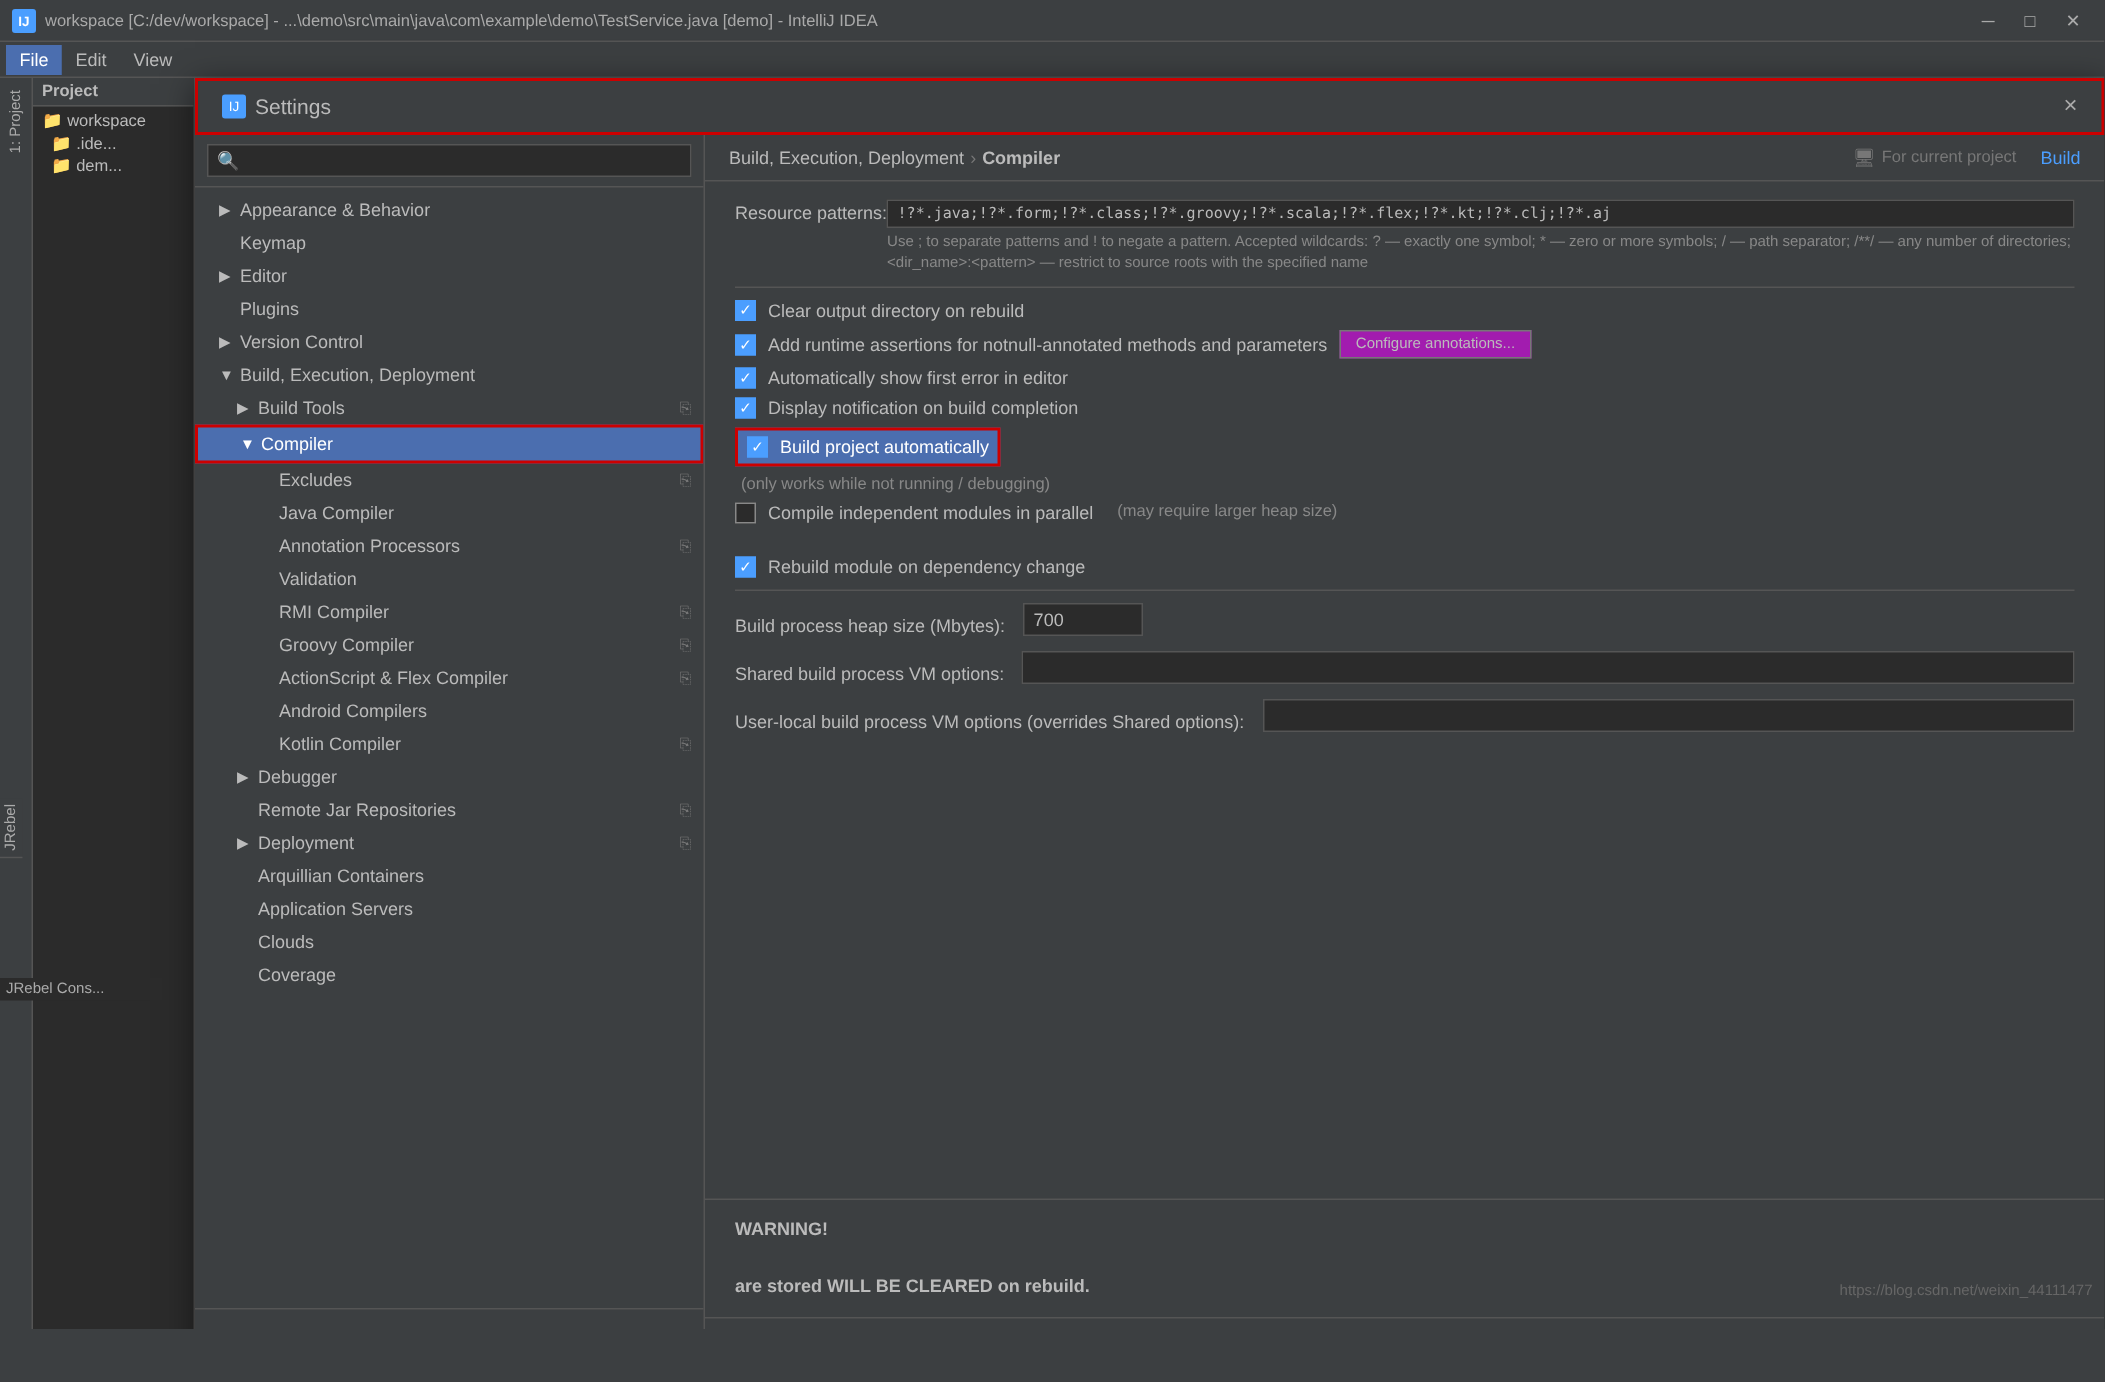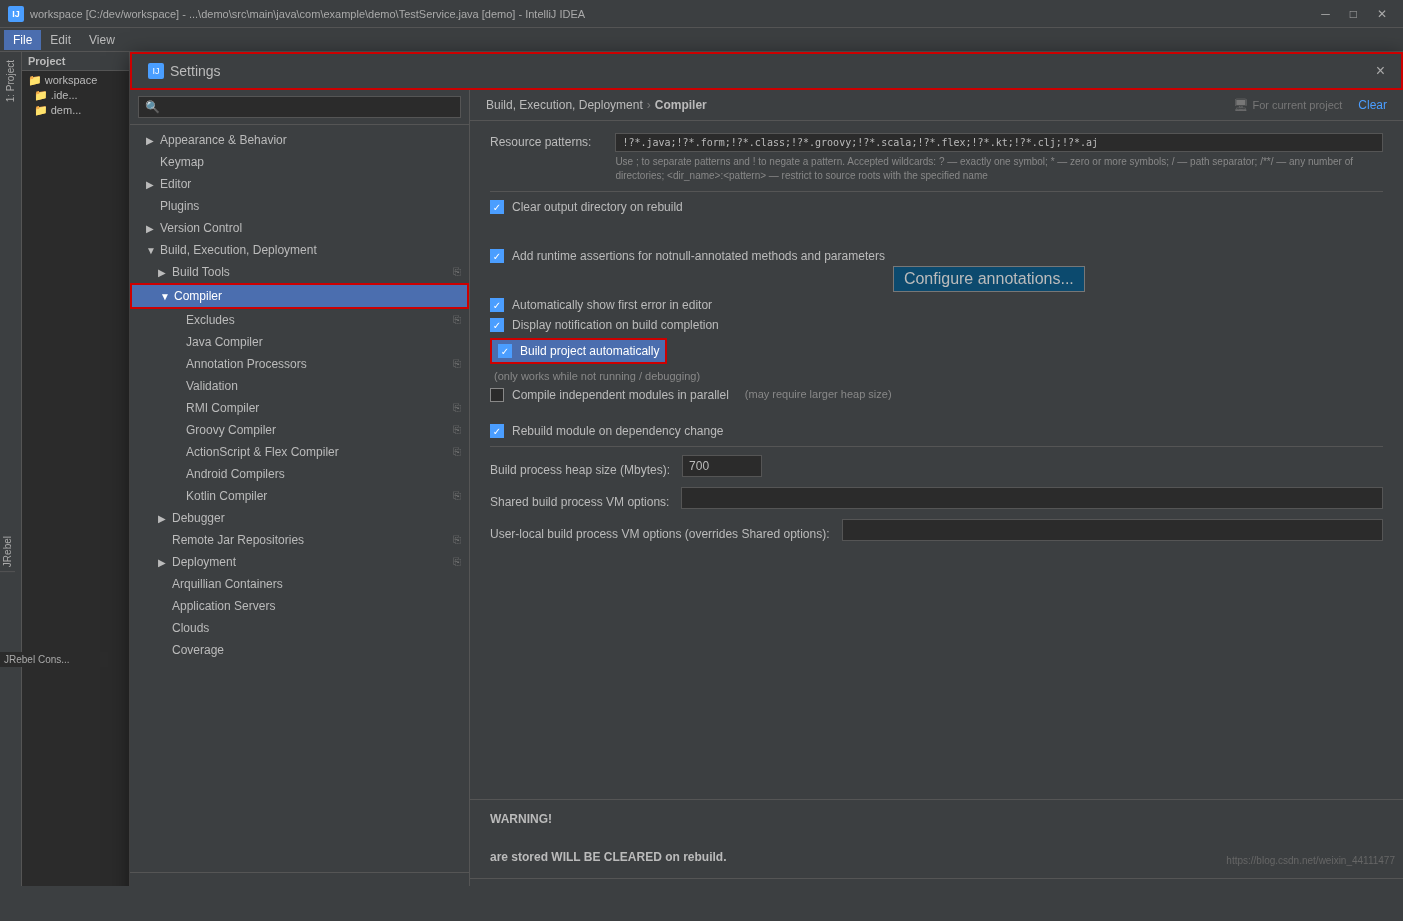--- a/index.html
+++ b/index.html
@@ -44,36 +44,36 @@
     .settings-content { flex: 1; background: #3c3f41; overflow-y: auto; display: flex; flex-direction: column; }
     .content-header { padding: 8px 16px; border-bottom: 1px solid #555; display: flex; align-items: center; justify-content: space-between; }
     .breadcrumb { font-size: 12px; color: #bbbbbb; display: flex; align-items: center; gap: 4px; }
     .breadcrumb .separator { color: #777; }
     .breadcrumb .current { font-weight: bold; }
     .for-project-btn { font-size: 11px; color: #777; display: flex; align-items: center; gap: 4px; }
     .reset-btn { color: #4b9eff; font-size: 12px; cursor: pointer; }
 
     
     .content-form { padding: 12px 20px; flex: 1; }
-    .resource-patterns-row { display: flex; align-items: flex-start; gap: 24px; margin-bottom: 8px; }
+    .resource-patterns-row { display: flex; align-items: flex-start; gap: 0; margin-bottom: 8px; }
     .resource-label { font-size: 12px; color: #bbbbbb; white-space: nowrap; padding-top: 2px; }
     .resource-input-area { flex: 1; }
     .resource-input { width: 100%; background: #2b2b2b; border: 1px solid #555; color: #bbbbbb; padding: 3px 6px; font-size: 10px; font-family: monospace; }
     .resource-hint { font-size: 10px; color: #888; margin-top: 3px; line-height: 1.4; }
 
     .divider-line { border: none; border-top: 1px solid #555; margin: 8px 0; }
 
     .option-row { display: flex; align-items: center; gap: 8px; margin-bottom: 6px; }
     .checkbox { width: 14px; height: 14px; border: 1px solid #888; background: #2b2b2b; display: flex; align-items: center; justify-content: center; cursor: pointer; flex-shrink: 0; }
     .checkbox.checked { background: #4b9eff; border-color: #4b9eff; color: white; font-size: 10px; }
     .option-label { font-size: 12px; color: #bbbbbb; }
     .option-label.white { color: white; text-align: right; }
     .option-note { font-size: 11px; color: #888; margin-left: 8px; }
 
-    .configure-btn { background: #0c4a6e; border: 1px solid #777; color: #bbbbbb; padding: 3px 10px; font-size: 16px; cursor: pointer; margin-top: 46px; }
+    .configure-btn { background: #a21caf; border: 1px solid #777; color: #bbbbbb; padding: 3px 10px; font-size: 10px; cursor: pointer; }
 
     .form-row { display: flex; align-items: flex-end; gap: 12px; margin-bottom: 10px; }
     .form-label { font-size: 12px; color: #bbbbbb; }
     .form-input-short { width: 80px; background: #2b2b2b; border: 1px solid #555; color: #bbbbbb; padding: 3px 6px; font-size: 12px; }
     .form-input-long { flex: 1; background: #2b2b2b; border: 1px solid #555; color: #bbbbbb; padding: 3px 6px; font-size: 12px; height: 22px; }
 
     
     .warning-section { background: #3c3f41; border-top: 1px solid #555; padding: 12px 20px; margin-top: auto; }
     .warning-title { font-weight: bold; font-size: 12px; color: #bbbbbb; margin-bottom: 4px; }
     .warning-text { font-size: 12px; color: #bbbbbb; line-height: 1.5; }
@@ -266,21 +266,21 @@
             <div class="breadcrumb">
               <span>Build, Execution, Deployment</span>
               <span class="separator"> › </span>
               <span class="current">Compiler</span>
             </div>
             <div style="display:flex; align-items: center; gap: 16px;">
               <div class="for-project-btn">
                 <span style="font-size:12px;">🖥</span>
                 <span>For current project</span>
               </div>
-              <span class="reset-btn">Clear</span>
+              <span class="reset-btn">Build</span>
             </div>
           </div>
 
           <div class="content-form">
 
             <div class="resource-patterns-row">
               <span class="resource-label">Resource patterns:</span>
               <div class="resource-input-area">
                 <input class="resource-input" type="text" style="width: 100%;" value="!?*.java;!?*.form;!?*.class;!?*.groovy;!?*.scala;!?*.flex;!?*.kt;!?*.clj;!?*.aj">
                 <div class="resource-hint">Use ; to separate patterns and ! to negate a pattern. Accepted wildcards: ? — exactly one symbol; * — zero or more symbols; / — path separator; /**/ — any number of directories; &lt;dir_name&gt;:&lt;pattern&gt; — restrict to source roots with the specified name</div>

